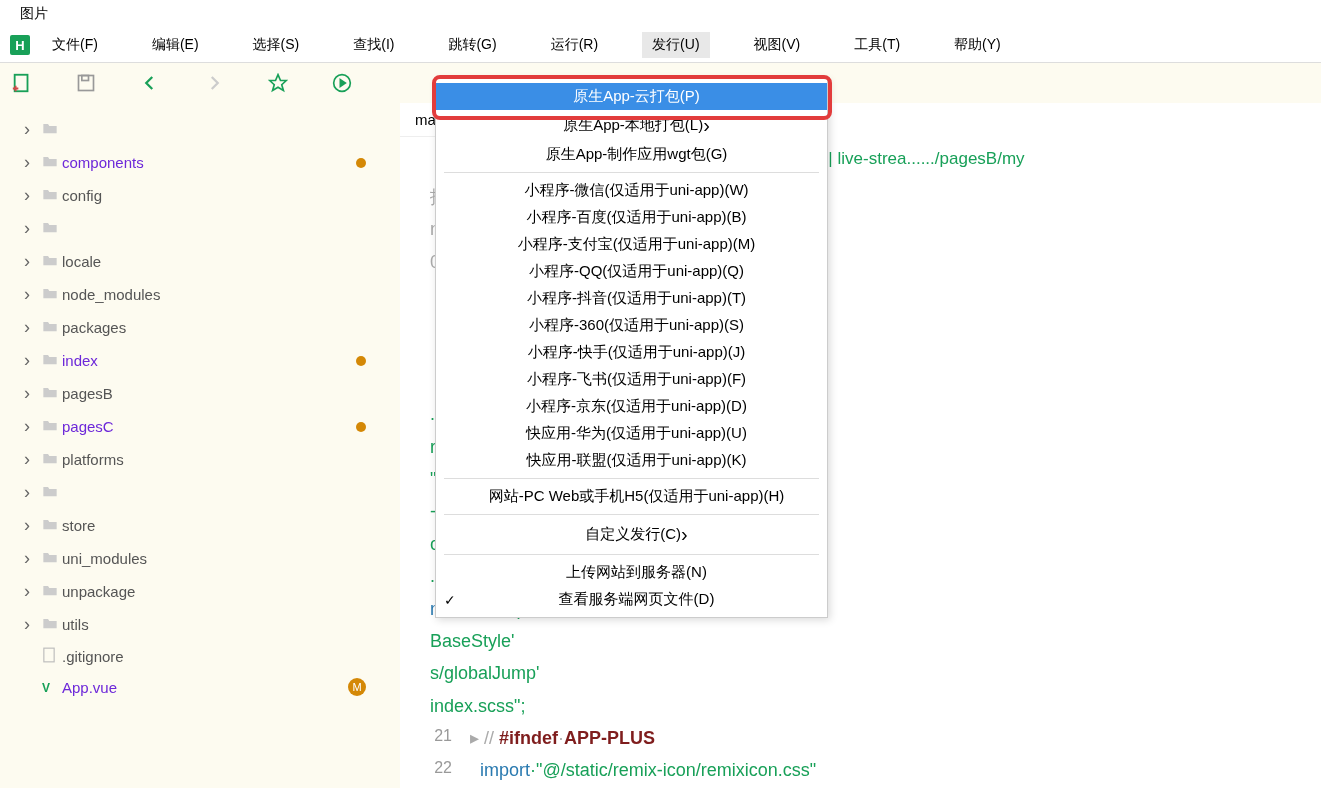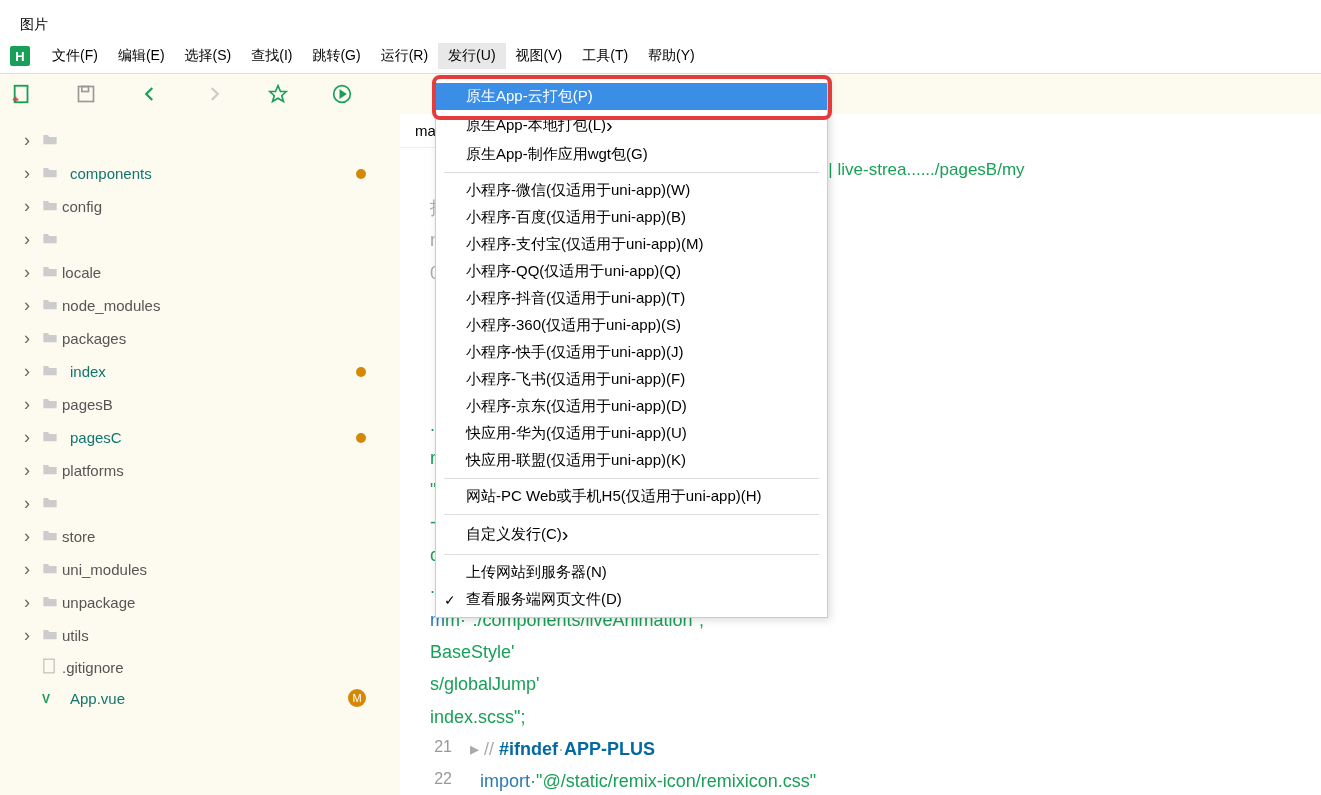--- a/index.html
+++ b/index.html
@@ -1,60 +1,60 @@
 <!DOCTYPE html>
 <html><head>
 <meta charset="utf-8">
 <style>
 * { margin: 0; padding: 0; box-sizing: border-box; font-family: -apple-system, "Segoe UI", "Microsoft YaHei", sans-serif; }
 body { background: #fff; width: 1321px; height: 795px; overflow: hidden; position: relative; }
-.window-title { padding: 5px 20px; font-size: 14px; margin-top: 11px; }
+.window-title { padding: 5px 20px; font-size: 14px; }
 .menubar { display: flex; align-items: center; padding: 4px 10px; border-bottom: 1px solid #ddd; }
 .app-icon { width: 20px; height: 20px; background: #18a058; color: #fff; display: flex; align-items: center; justify-content: center; font-weight: bold; font-size: 13px; border-radius: 2px; margin-right: 12px; }
 .menu-item { padding: 4px 10px; font-size: 14px; cursor: pointer; }
 .menu-item.active { background: #e8e8e8; }
 .toolbar { display: flex; align-items: center; padding: 8px 10px; gap: 40px; background: #fdfbf0; }
 .tool-icon { width: 24px; height: 24px; display: flex; align-items: center; justify-content: center; cursor: pointer; color: #18a058; }
 .tool-icon.inactive { color: #ccc; }
 .main-area { display: flex; height: calc(100% - 110px); }
 .sidebar { width: 400px; background: #fdfbf0; padding: 10px 20px; overflow-y: auto; }
 .tree-item { display: flex; align-items: center; padding: 6px 4px; font-size: 15px; cursor: pointer; }
 .tree-chevron { width: 18px; color: #666; font-size: 12px; }
 .tree-icon { width: 20px; color: #999; font-size: 14px; }
 .tree-label { flex: 1; color: #555; }
-.tree-label.highlight { color: #0f766e; margin-left: 8px; }
+.tree-label.highlight { color: #6d28d9; }
 .tree-dot { width: 10px; height: 10px; border-radius: 50%; background: #d48806; margin-right: 10px; }
 .tree-badge-m { width: 18px; height: 18px; border-radius: 50%; background: #d48806; color: #fff; font-size: 11px; display: flex; align-items: center; justify-content: center; margin-right: 10px; }
 .editor-area { flex: 1; background: #fff; position: relative; }
 .editor-tab { padding: 8px 15px; border-bottom: 1px solid #eee; font-size: 15px; display: inline-block; }
 .breadcrumb { text-align: center; padding: 12px; font-size: 17px; color: #18a058; }
 .code-block { font-family: "Consolas", monospace; font-size: 18px; padding-left: 30px; line-height: 1.8; }
 .code-line { display: flex; }
 .line-num { width: 40px; text-align: right; padding-right: 18px; color: #999; font-size: 16px; }
 .code-text { white-space: pre; }
 .c-gray { color: #aaa; }
 .c-blue { color: #2a7ab0; }
 .c-green { color: #18a058; }
-.c-red { color: #0369a1; font-weight: bold; }
+.c-red { color: #7f1d1d; font-weight: bold; }
 .dropdown { position: absolute; left: 435px; top: 78px; width: 393px; background: #fff; border: 1px solid #ccc; box-shadow: 2px 2px 8px rgba(0,0,0,0.15); z-index: 100; padding: 4px 0; }
 .dropdown-highlight-box { position: absolute; left: 432px; top: 75px; width: 400px; height: 45px; border: 4px solid #e23c3c; border-radius: 8px; z-index: 101; pointer-events: none; }
-.dropdown-item { padding: 4px 20px 4px 30px; font-size: 15px; cursor: pointer; display: flex; align-items: center; justify-content: flex-start; position: relative; }
+.dropdown-item { padding: 4px 20px 4px 30px; font-size: 15px; cursor: pointer; display: flex; align-items: center; justify-content: center; position: relative; }
 .dropdown-item.selected { background: #3a8ee6; color: #fff; }
 .dropdown-sep { height: 1px; background: #ddd; margin: 4px 8px; }
 .dropdown-check { position: absolute; left: 8px; font-size: 14px; }
 .dropdown-arrow { font-size: 14px; }
 </style>
 </head>
 <body>
 
 <div class="window-title">图片</div>
 
 <div class="menubar">
   <div class="app-icon">H</div>
-  <div id="menubar-items" style="display: inline-flex;">
+  <div id="menubar-items" style="display: inline-flex; gap: 34px;">
       <span class="menu-item">文件(F)</span>
       <span class="menu-item">编辑(E)</span>
       <span class="menu-item">选择(S)</span>
       <span class="menu-item">查找(I)</span>
       <span class="menu-item">跳转(G)</span>
       <span class="menu-item">运行(R)</span>
       <span class="menu-item active">发行(U)</span>
       <span class="menu-item">视图(V)</span>
       <span class="menu-item">工具(T)</span>
       <span class="menu-item">帮助(Y)</span>

